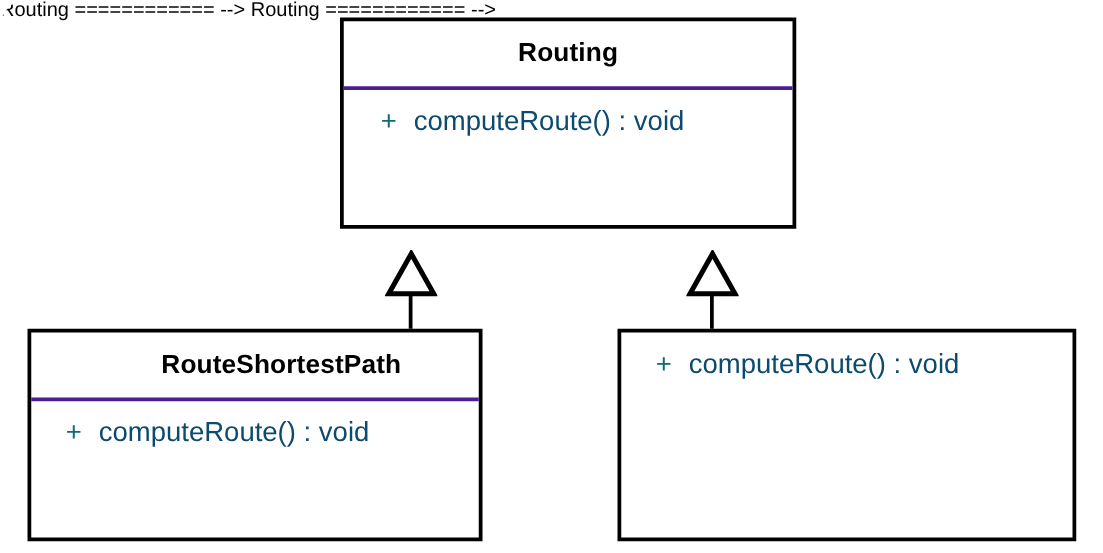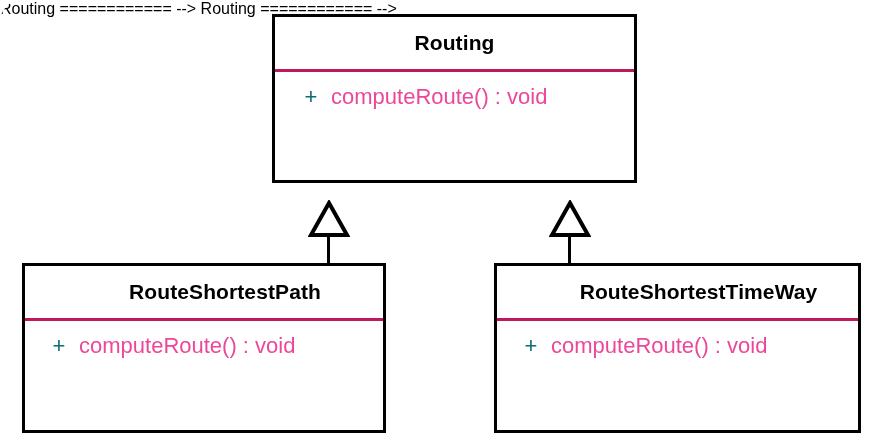--- a/index.html
+++ b/index.html
@@ -22,21 +22,21 @@
     position: absolute;
     box-sizing: border-box;
     background: #ffffff;
     border: 3px solid #000000;
     display: flex;
     flex-direction: column;
     z-index: 3;
   }
   .class-name-compartment {
     box-sizing: border-box;
-    border-bottom: 3px solid #be185d;
+    border-bottom: 3px solid #4c1d95;
     display: flex;
     align-items: center;
     justify-content: center;
     flex: none;
   }
   .class-name {
     font-weight: bold;
     color: #000000;
     letter-spacing: 0.1px;
     white-space: nowrap;
@@ -53,21 +53,21 @@
     align-items: baseline;
     white-space: nowrap;
   }
   .member-visibility {
     color: #0d6b72;
     display: inline-block;
     text-align: center;
     flex: none;
   }
   .member-signature {
-    color: #ec4899;
+    color: #0c4a6e;
   }
 
   
   #class-routing {
     left: 272px;
     top: 14px;
     width: 365px;
     height: 169px;
   }
   #class-routing .class-name-compartment { height: 55px; }
@@ -164,23 +164,20 @@
     <div class="class-members-compartment">
       <div class="member-row">
         <span class="member-visibility">+</span>
         <span class="member-signature">computeRoute() : void</span>
       </div>
     </div>
   </div>
 
   
   <div class="uml-class child-class" id="class-routeshortesttimeway">
-    <div class="class-name-compartment">
-      <span class="class-name">RouteShortestTimeWay</span>
-    </div>
     <div class="class-members-compartment">
       <div class="member-row">
         <span class="member-visibility">+</span>
         <span class="member-signature">computeRoute() : void</span>
       </div>
     </div>
   </div>
 
 </div>
 

